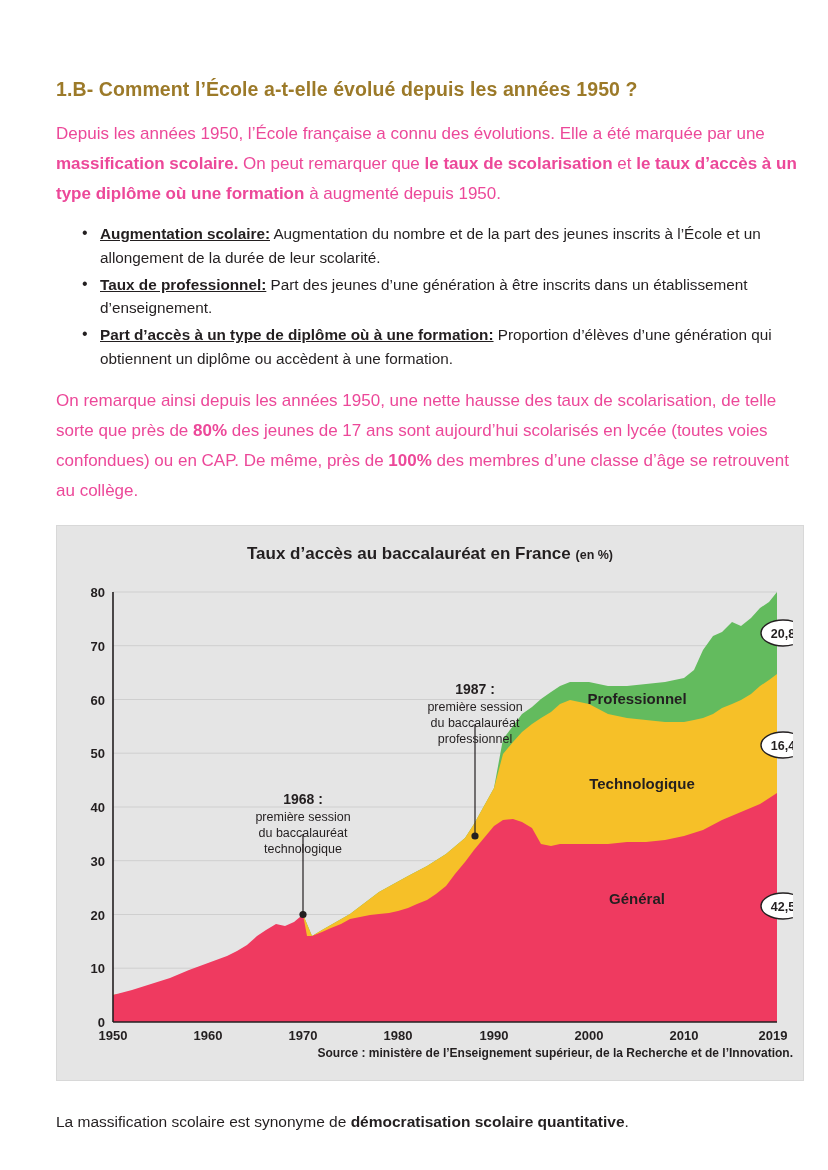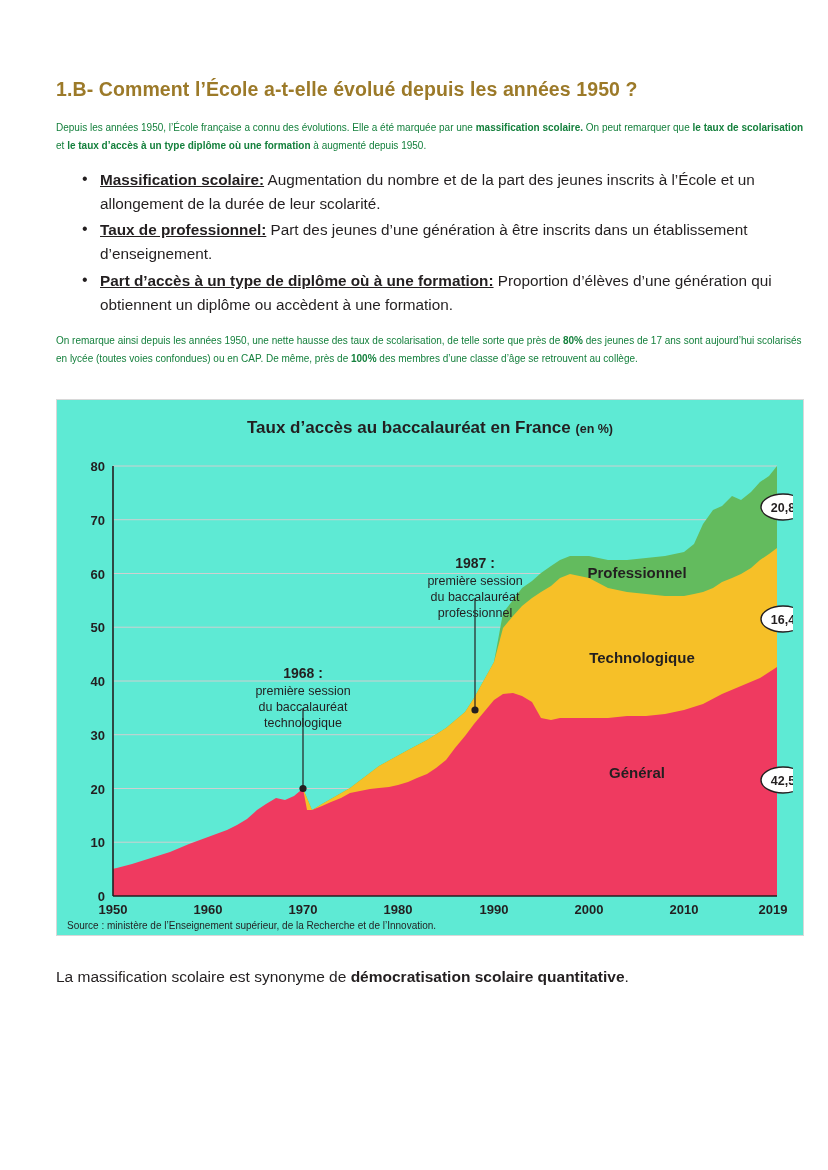--- a/index.html
+++ b/index.html
@@ -24,24 +24,24 @@
     padding: 78px 40px 0 40px;
   }
   h1.section-title {
     font-size: 19.5px;
     font-weight: bold;
     color: #9c7a29;
     margin: 0 0 18px 0;
     letter-spacing: 0.1px;
   }
   p.body-text {
-    font-size: 10px;
+    font-size: 17px;
     line-height: 1.75;
     margin: 0 0 14px 0;
-    color: #15803d;
+    color: #ec4899;
   }
   .bold { font-weight: bold; }
   ul.def-list {
     margin: 10px 0 16px 0;
     padding-left: 26px;
     list-style: none;
   }
   ul.def-list li {
     font-size: 15.3px;
     line-height: 1.55;
@@ -56,24 +56,24 @@
     top: -1px;
     font-size: 16px;
   }
   .term {
     font-weight: bold;
     text-decoration: underline;
   }
 
   
   .figure {
-    margin: 32px 0 16px 0;
+    margin: 20px 0 16px 0;
     border: 1px solid #d8d8d8;
-    background: #5eead4;
-    padding: 10px 10px 4px 10px;
+    background: #e5e5e5;
+    padding: 10px 10px 20px 10px;
     box-sizing: border-box;
     width: 748px;
     position: relative;
   }
   .fig-title {
     text-align: center;
     font-size: 17px;
     font-weight: bold;
     color: #231f20;
     margin: 8px 0 10px 0;
@@ -107,42 +107,43 @@
     font-size: 15px;
     font-weight: bold;
     fill: #231f20;
   }
   .end-value {
     font-size: 12.5px;
     font-weight: bold;
     fill: #231f20;
   }
   .source {
-    text-align: left;
-    font-size: 10px;
+    text-align: right;
+    font-size: 12px;
     color: #231f20;
     margin-top: 2px;
+    font-weight: bold;
   }
   .closing {
     font-size: 15.5px;
     line-height: 1.7;
     margin: 28px 0 0 0;
   }
 </style>
 </head>
 <body>
 
 <div class="page">
 
   <h1 class="section-title">1.B- Comment l’École a-t-elle évolué depuis les années 1950 ?</h1>
 
   <p class="body-text"><span>Depuis les années 1950, l’École française a connu des évolutions. Elle a été marquée par une </span><span class="bold">massification scolaire.</span><span> On peut remarquer que </span><span class="bold">le taux de scolarisation</span><span> et </span><span class="bold">le taux d’accès à un type diplôme où une formation</span><span> à augmenté depuis 1950.</span></p>
 
   <ul class="def-list">
-    <li><span class="term">Massification scolaire:</span><span> Augmentation du nombre et de la part des jeunes inscrits à l’École et un allongement de la durée de leur scolarité.</span></li>
+    <li><span class="term">Augmentation scolaire:</span><span> Augmentation du nombre et de la part des jeunes inscrits à l’École et un allongement de la durée de leur scolarité.</span></li>
     <li><span class="term">Taux de professionnel:</span><span> Part des jeunes d’une génération à être inscrits dans un établissement d’enseignement.</span></li>
     <li><span class="term">Part d’accès à un type de diplôme où à une formation:</span><span> Proportion d’élèves d’une génération qui obtiennent un diplôme ou accèdent à une formation.</span></li>
   </ul>
 
   <p class="body-text"><span>On remarque ainsi depuis les années 1950, une nette hausse des taux de scolarisation, de telle sorte que près de </span><span class="bold">80%</span><span> des jeunes de 17 ans sont aujourd’hui scolarisés en lycée (toutes voies confondues) ou en CAP. De même, près de </span><span class="bold">100%</span><span> des membres d’une classe d’âge se retrouvent au collège.</span></p>
 
   <div class="figure">
     <div class="fig-title"><span>Taux d’accès au baccalauréat en France</span> <span class="unit">(en %)</span></div>
 
     <div class="chart-wrap">

